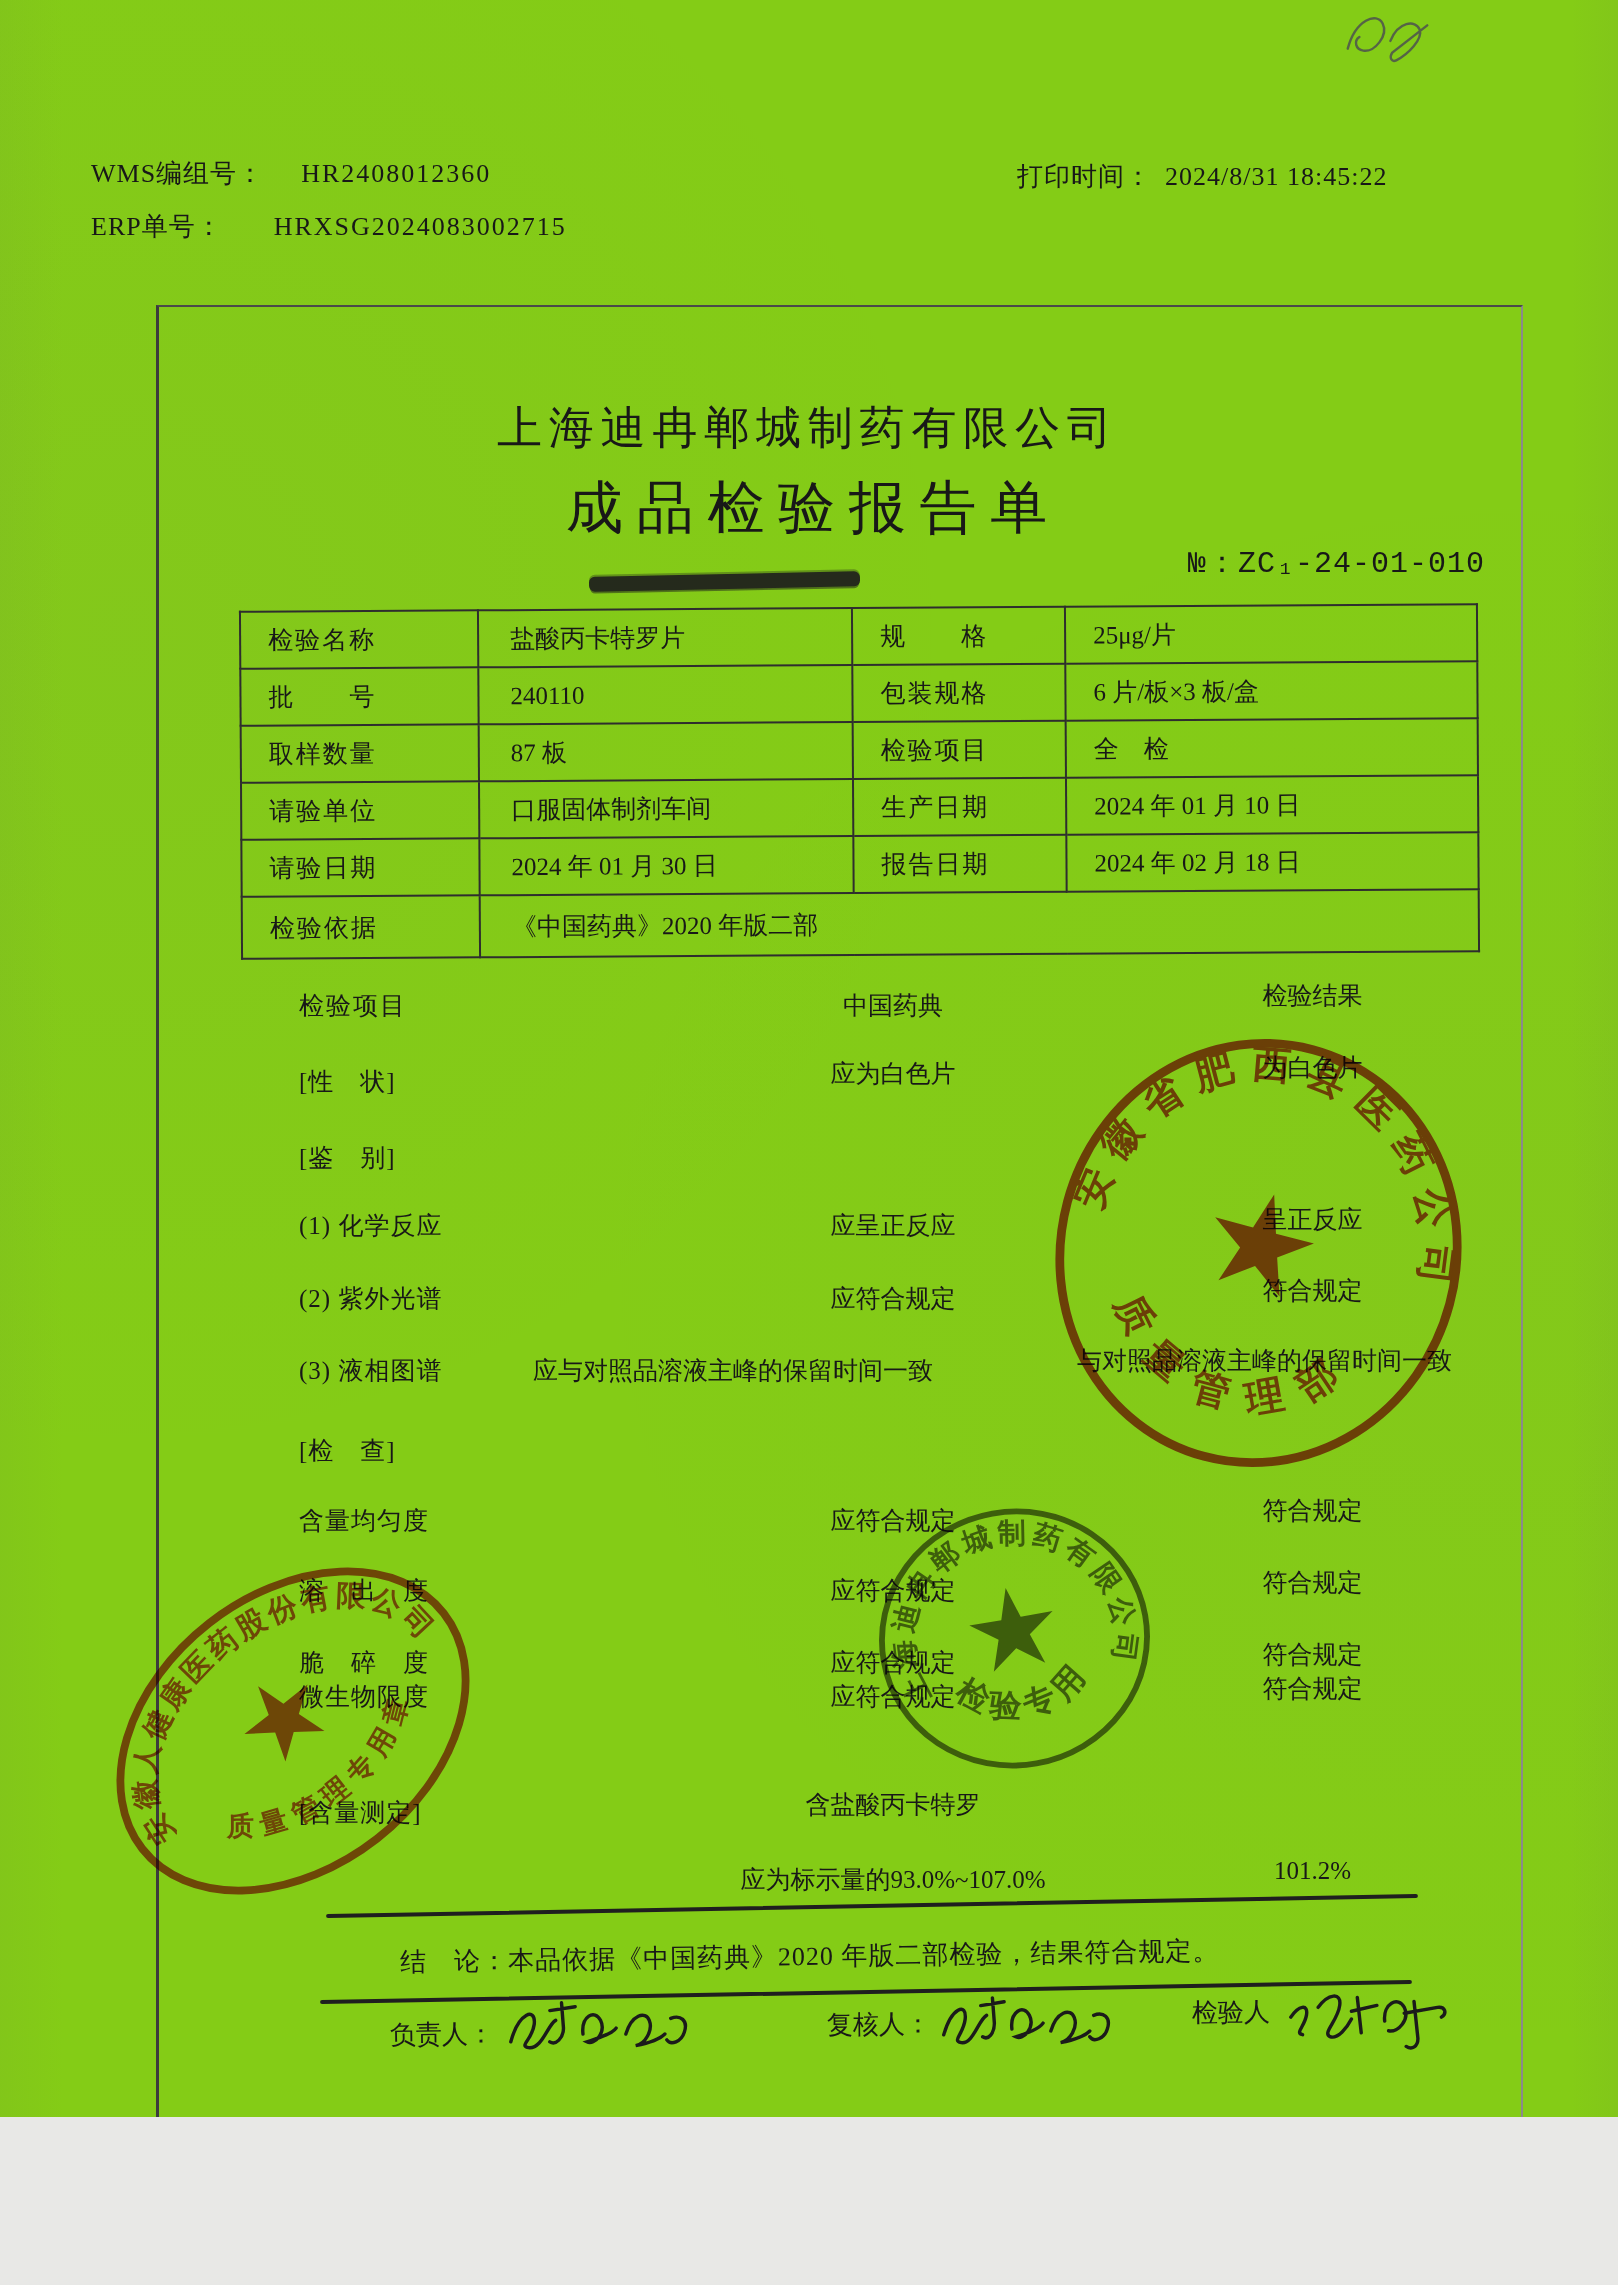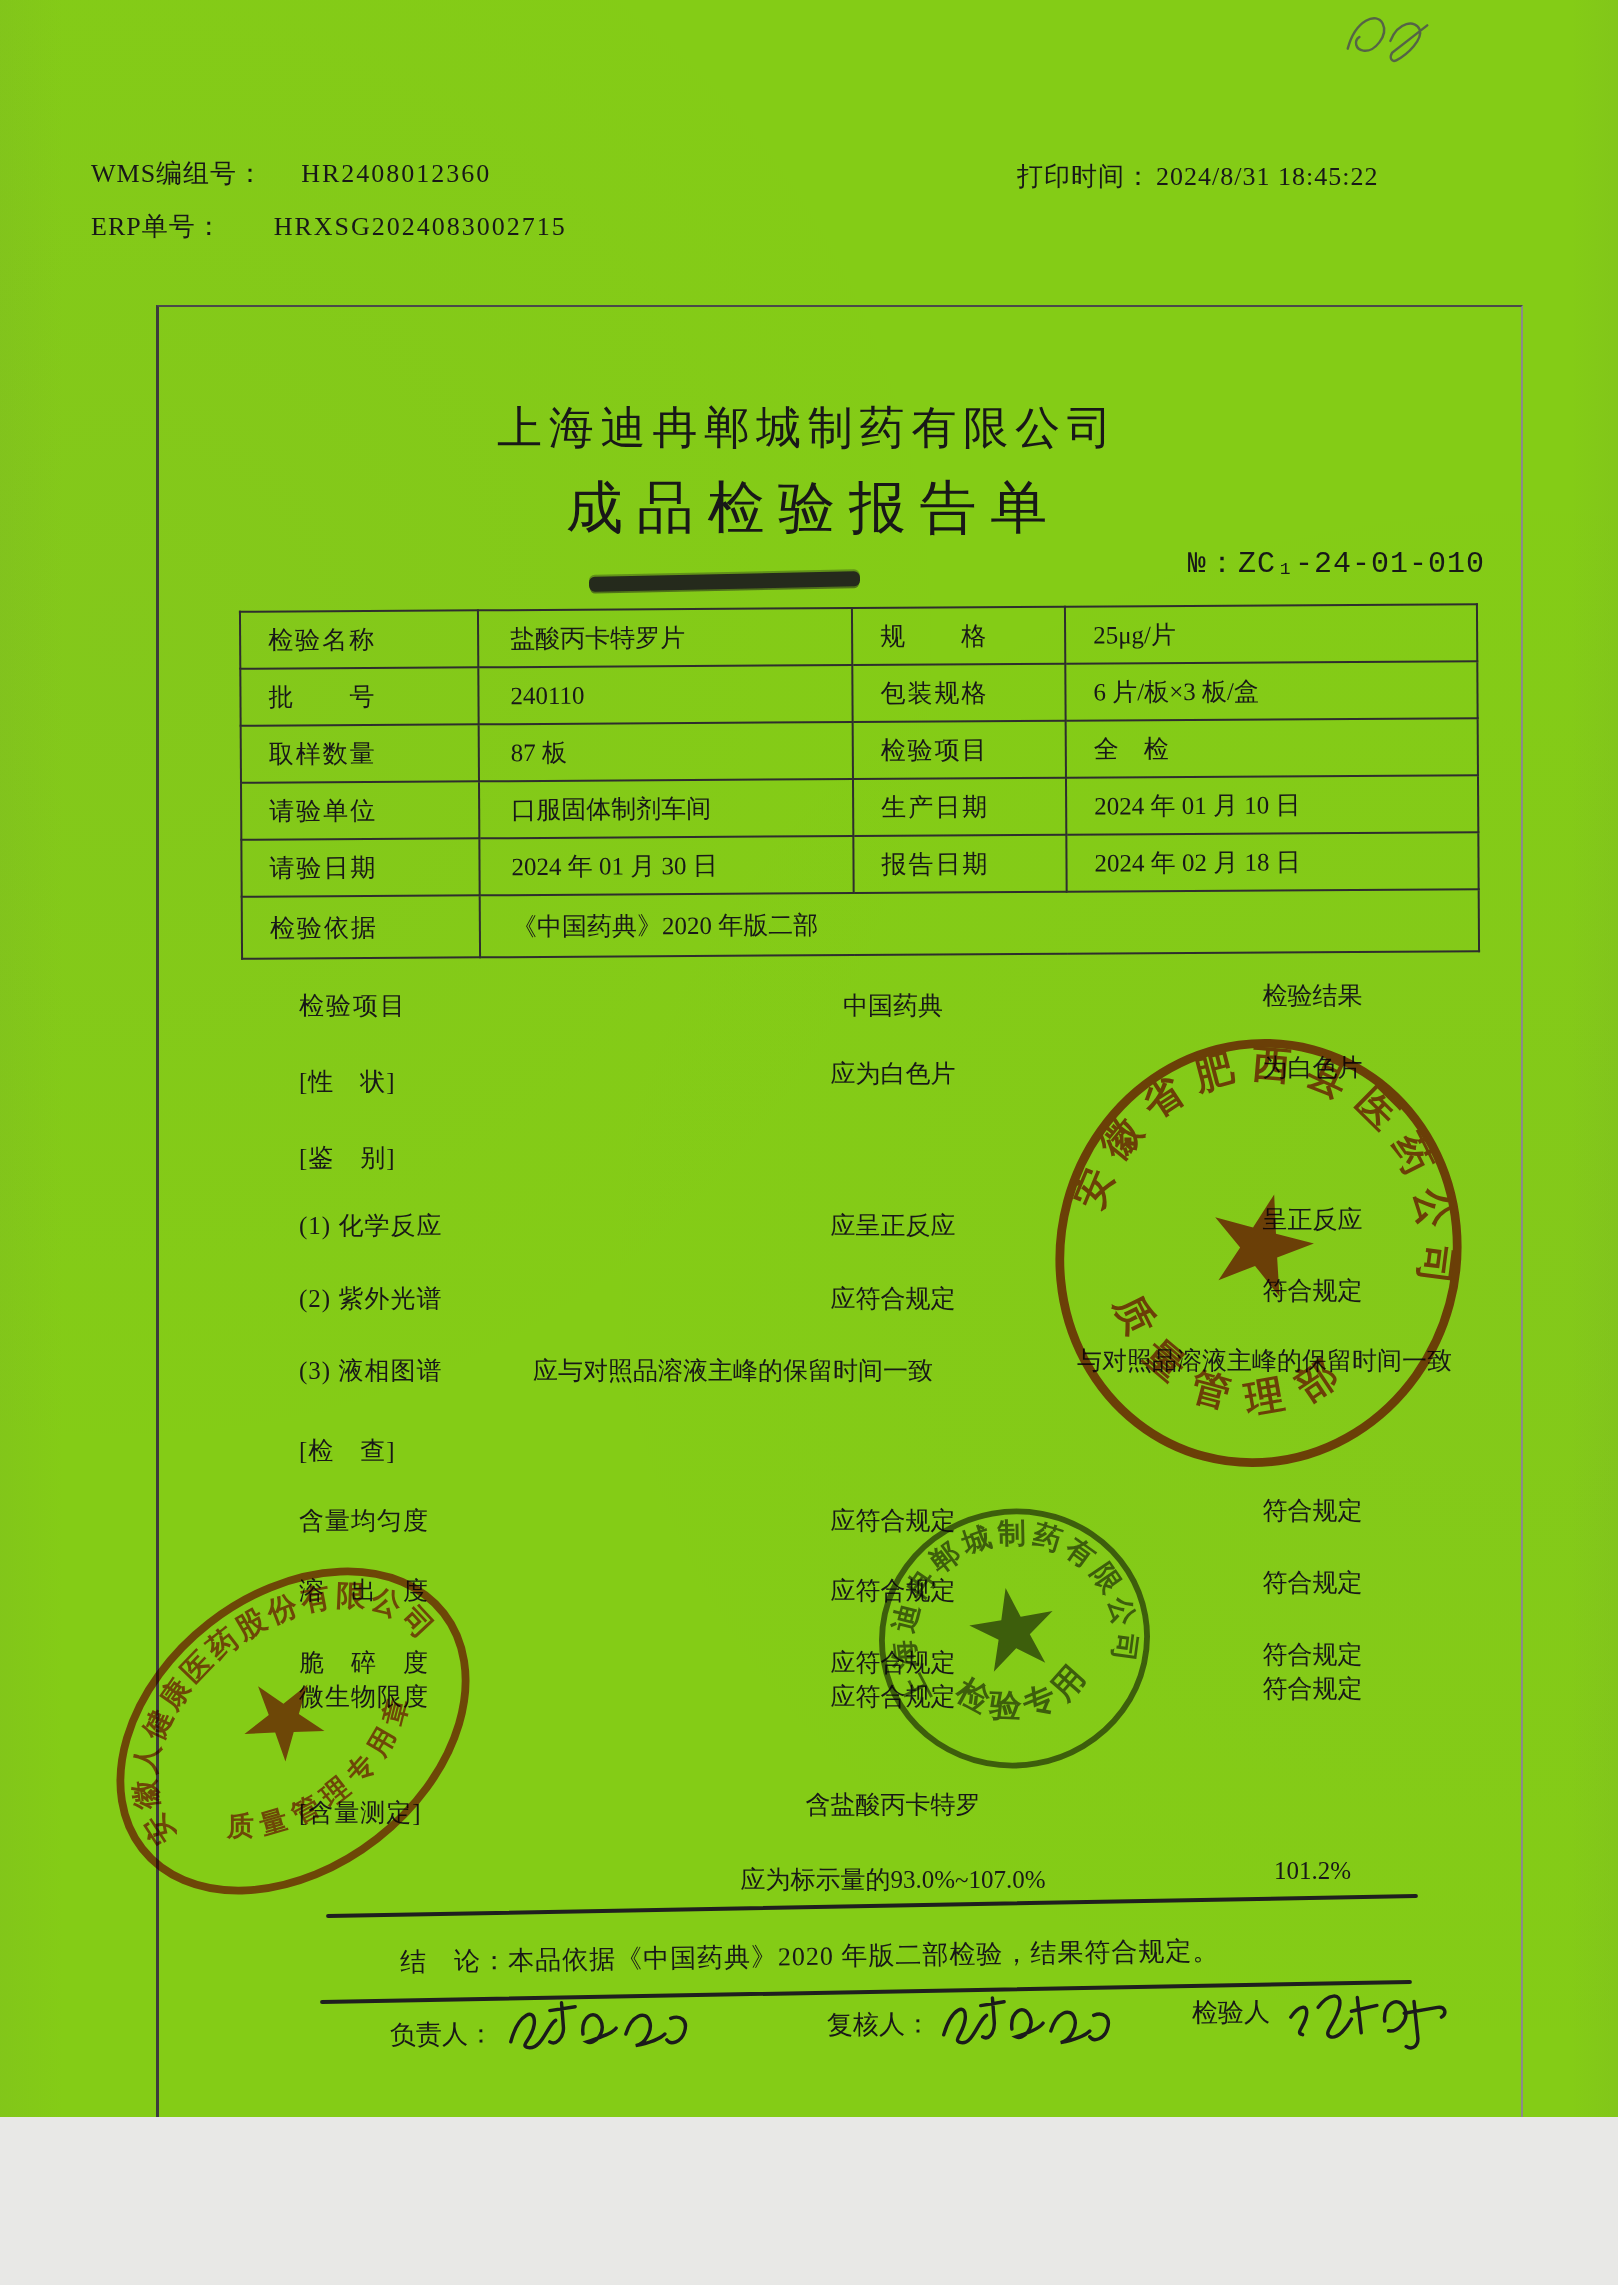--- a/index.html
+++ b/index.html
@@ -76,21 +76,21 @@
 
 <div id="page">
 
   <div class="abs meta" style="left:91px;top:156px;">
     <span>WMS编组号：</span><span class="val">HR2408012360</span>
   </div>
   <div class="abs meta" style="left:91px;top:209px;">
     <span>ERP单号：</span><span class="val" style="margin-left:51px;">HRXSG2024083002715</span>
   </div>
   <div class="abs meta" style="left:1017px;top:159px;">
-    <span>打印时间：</span><span style="margin-left:4px;">2024/8/31 18:45:22</span>
+    <span>打印时间：</span><span style="margin-left:13px;">2024/8/31 18:45:22</span>
   </div>
 
   <svg class="abs" style="left:1334px;top:5.9px;" width="107" height="64" viewBox="0 0 110 66">
     <path class="pen" d="M14,44 C22,14 44,6 50,18 C56,30 42,48 30,46 C22,45 20,36 26,32 M58,36 C66,16 84,14 88,24 C92,34 76,50 64,56 C60,58 56,54 60,48 L96,20"></path>
   </svg>
 
   <div id="report-box"></div>
 
   <div class="abs title1" style="left:497px;top:398px;">上海迪冉郸城制药有限公司</div>
   <div class="abs title2" style="left:566px;top:470px;">成品检验报告单</div>

